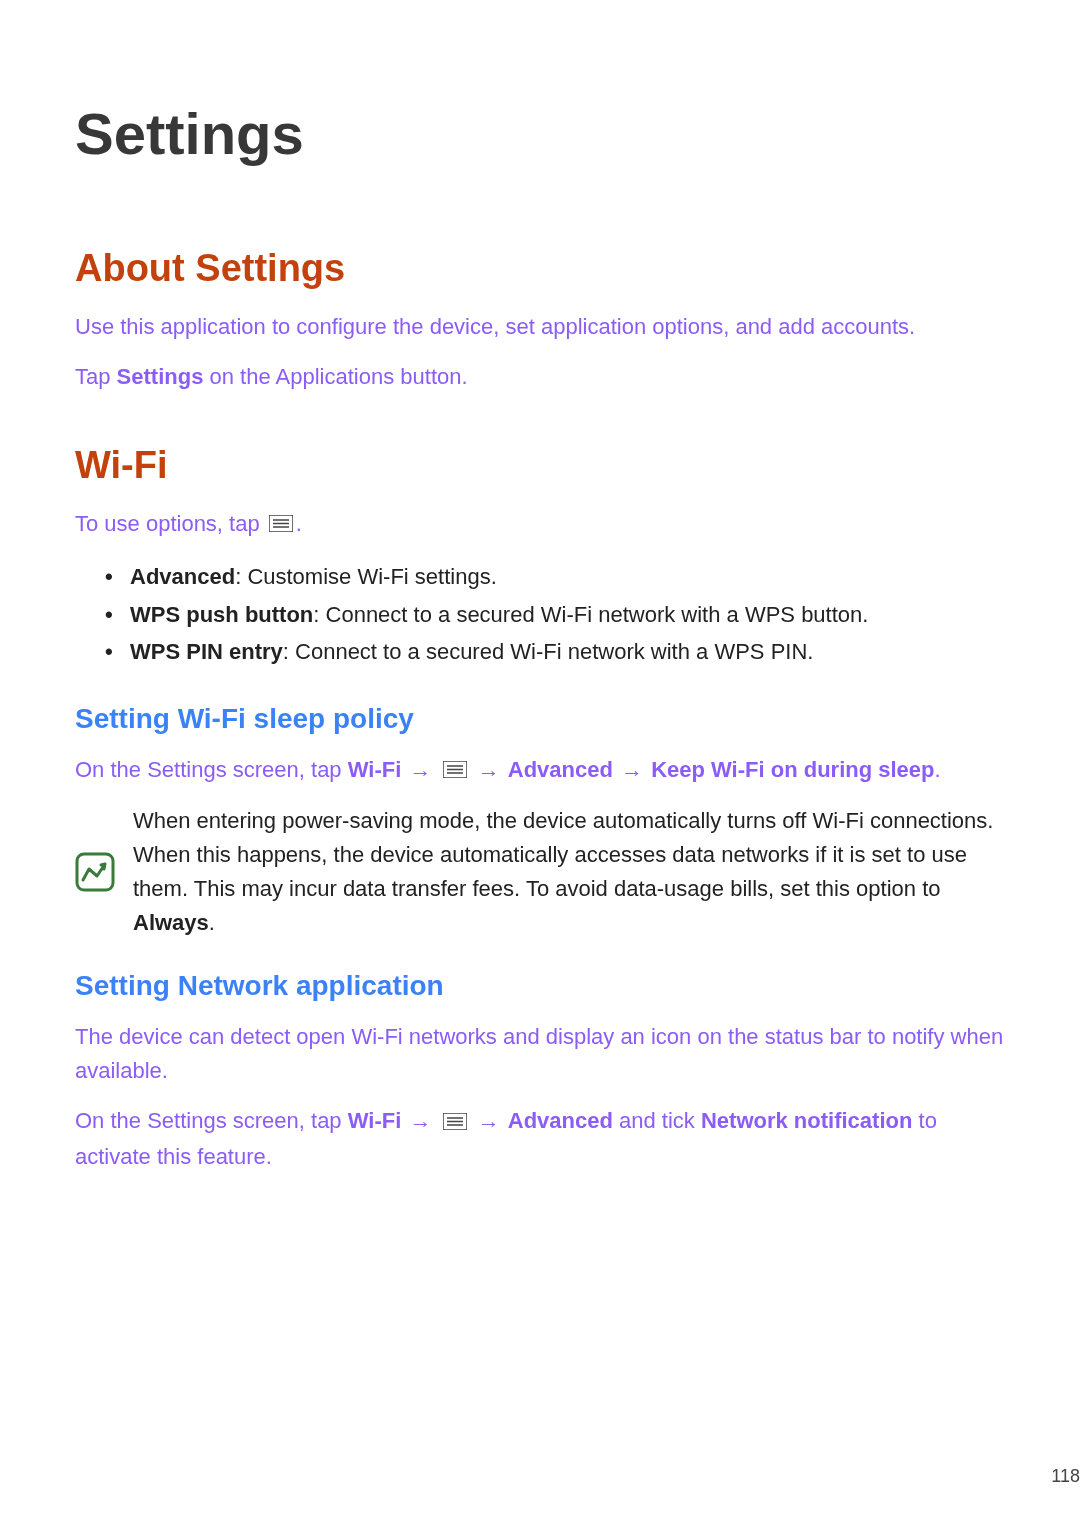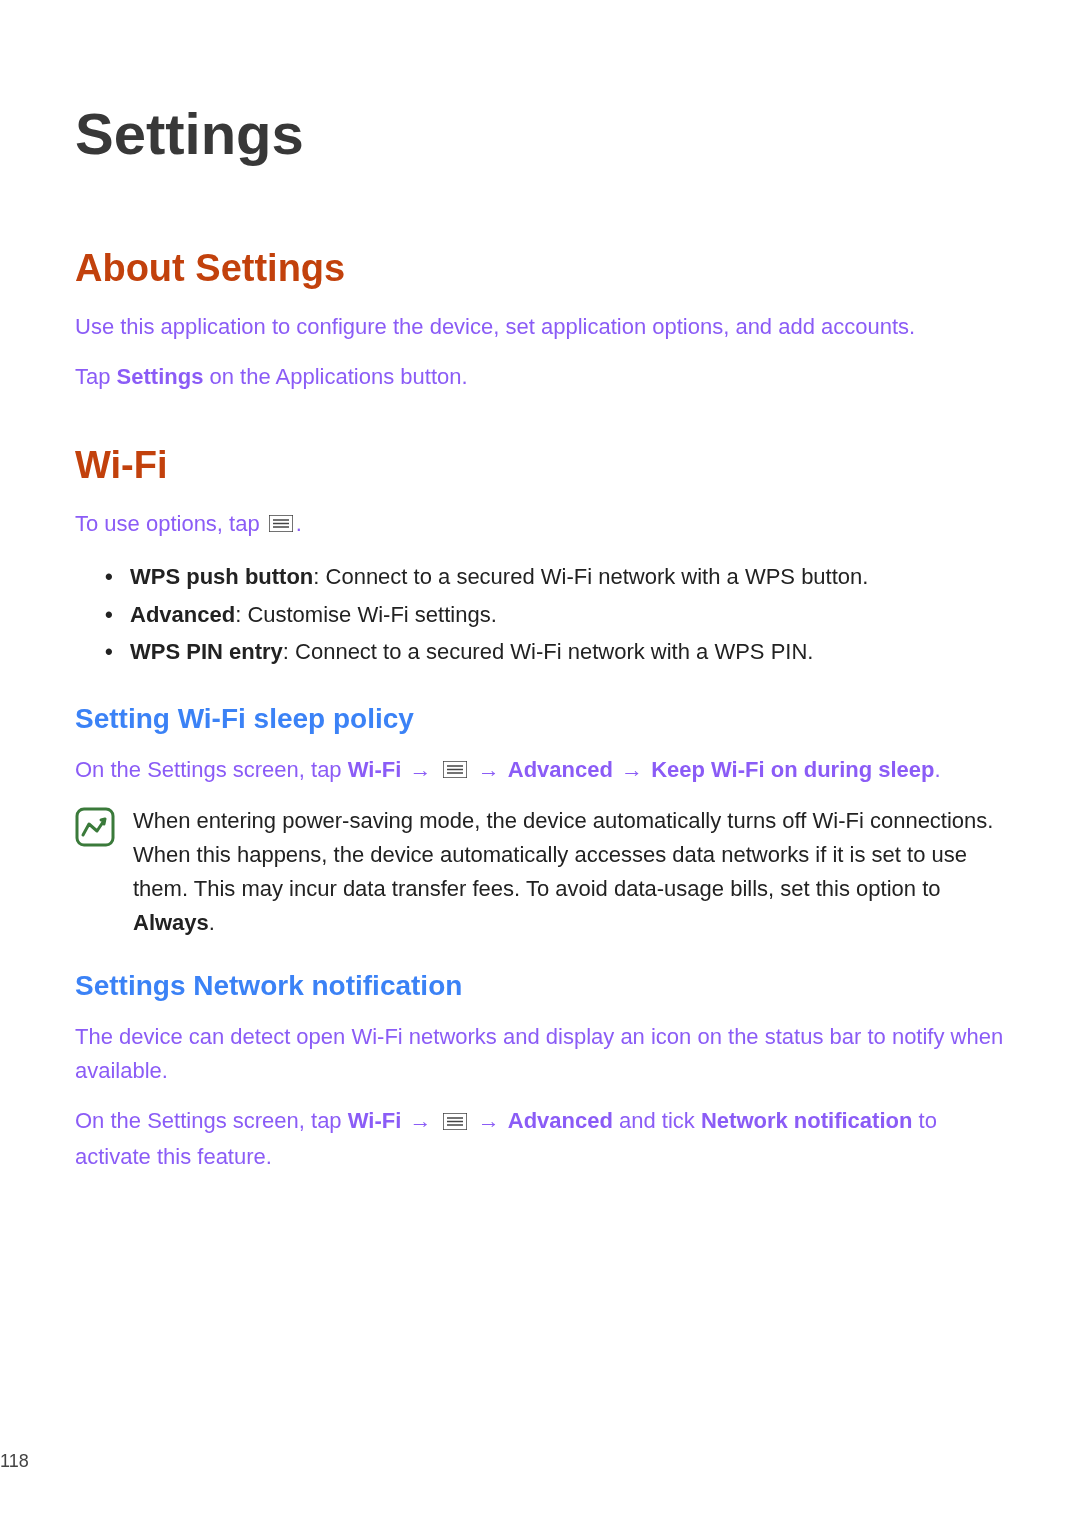--- a/index.html
+++ b/index.html
@@ -70,40 +70,40 @@
     .arrow {
       padding: 0 2px;
     }
     .menu-icon {
       display: inline-block;
       vertical-align: middle;
       margin: 0 3px;
     }
     .note-box {
       display: flex;
-      align-items: flex-start;
+      align-items: center;
       gap: 18px;
       margin-top: 8px;
       margin-bottom: 30px;
     }
     .note-icon {
       flex-shrink: 0;
       margin-top: 3px;
     }
     .note-text {
       font-size: 22px;
       line-height: 1.55;
       color: #222;
     }
     .page-number {
       position: absolute;
-      bottom: 55px;
+      bottom: 40px;
       left: 0;
       right: 0;
-      text-align: left;
+      text-align: right;
       font-size: 18px;
       color: #444;
     }
   </style>
 </head>
 <body>
 
 <h1 class="page-title">Settings</h1>
 
 <h2 class="section-title">About Settings</h2>
@@ -122,24 +122,24 @@
     <span>To use options, tap </span><span class="menu-icon"><svg width="24" height="17" viewBox="0 0 24 17">
           <rect x="0" y="0" width="24" height="17" fill="none" stroke="#444" stroke-width="1.5" rx="1"></rect>
           <line x1="4" y1="5" x2="20" y2="5" stroke="#444" stroke-width="1.5"></line>
           <line x1="4" y1="8.5" x2="20" y2="8.5" stroke="#444" stroke-width="1.5"></line>
           <line x1="4" y1="12" x2="20" y2="12" stroke="#444" stroke-width="1.5"></line>
         </svg></span><span>.</span>
   </p>
 
   <ul class="bullet-list">
     <li>
-      <span class="bold">WPS push button</span><span>: Connect to a secured Wi-Fi network with a WPS button.</span>
+      <span class="bold">Advanced</span><span>: Customise Wi-Fi settings.</span>
     </li>
     <li>
-      <span class="bold">Advanced</span><span>: Customise Wi-Fi settings.</span>
+      <span class="bold">WPS push button</span><span>: Connect to a secured Wi-Fi network with a WPS button.</span>
     </li>
     <li>
       <span class="bold">WPS PIN entry</span><span>: Connect to a secured Wi-Fi network with a WPS PIN.</span>
     </li>
   </ul>
 
   <h3 class="subsection-title">Setting Wi-Fi sleep policy</h3>
 
   <p class="body-text">
     <span>On the Settings screen, tap </span><span class="bold">Wi-Fi</span><span class="arrow"> → </span><span class="menu-icon"><svg width="24" height="17" viewBox="0 0 24 17">
@@ -155,21 +155,21 @@
       <svg width="40" height="40" viewBox="0 0 40 40">
         <rect x="2" y="2" width="36" height="36" rx="7" fill="none" stroke="#3a7a3a" stroke-width="3"></rect>
         <path d="M 8 28 L 14 17 L 22 24 L 30 12 M 30 12 L 26 13 M 30 12 L 29 17" fill="none" stroke="#3a7a3a" stroke-width="3" stroke-linecap="round" stroke-linejoin="round"></path>
       </svg>
     </span>
     <p class="note-text">
       <span>When entering power-saving mode, the device automatically turns off Wi-Fi connections. When this happens, the device automatically accesses data networks if it is set to use them. This may incur data transfer fees. To avoid data-usage bills, set this option to </span><span class="bold">Always</span><span>.</span>
     </p>
   </div>
 
-  <h3 class="subsection-title">Settings Network notification</h3>
+  <h3 class="subsection-title">Setting Network application</h3>
 
   <p class="body-text">The device can detect open Wi-Fi networks and display an icon on the status bar to notify when available.</p>
 
   <p class="body-text">
     <span>On the Settings screen, tap </span><span class="bold">Wi-Fi</span><span class="arrow"> → </span><span class="menu-icon"><svg width="24" height="17" viewBox="0 0 24 17">
           <rect x="0" y="0" width="24" height="17" fill="none" stroke="#444" stroke-width="1.5" rx="1"></rect>
           <line x1="4" y1="5" x2="20" y2="5" stroke="#444" stroke-width="1.5"></line>
           <line x1="4" y1="8.5" x2="20" y2="8.5" stroke="#444" stroke-width="1.5"></line>
           <line x1="4" y1="12" x2="20" y2="12" stroke="#444" stroke-width="1.5"></line>
         </svg></span><span class="arrow"> → </span><span class="bold">Advanced</span><span> and tick </span><span class="bold">Network notification</span><span> to activate this feature.</span>

